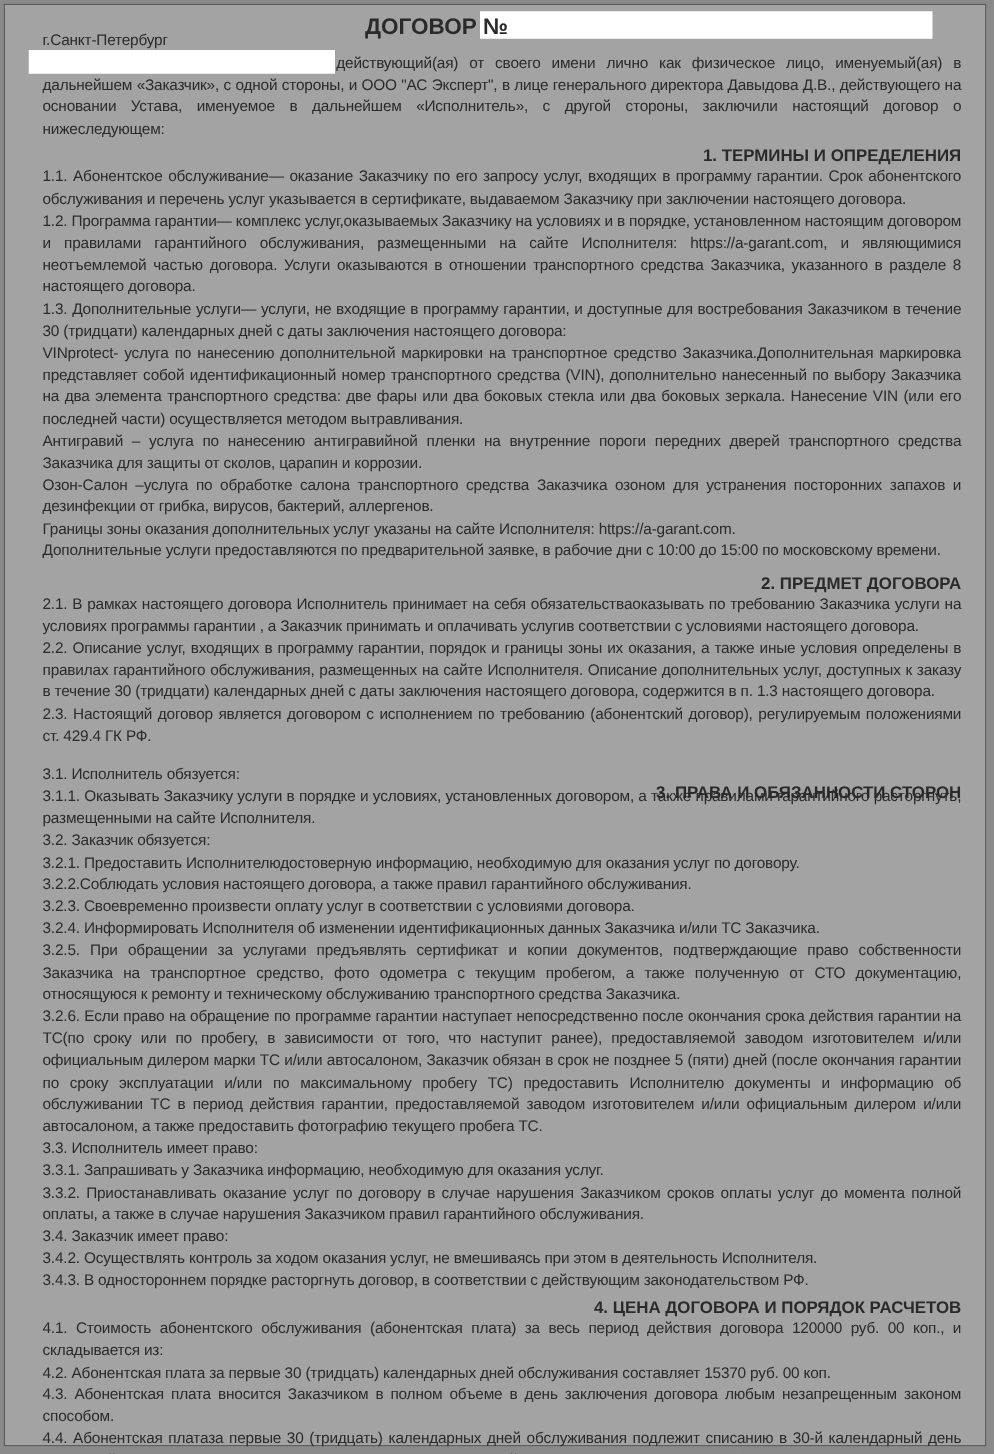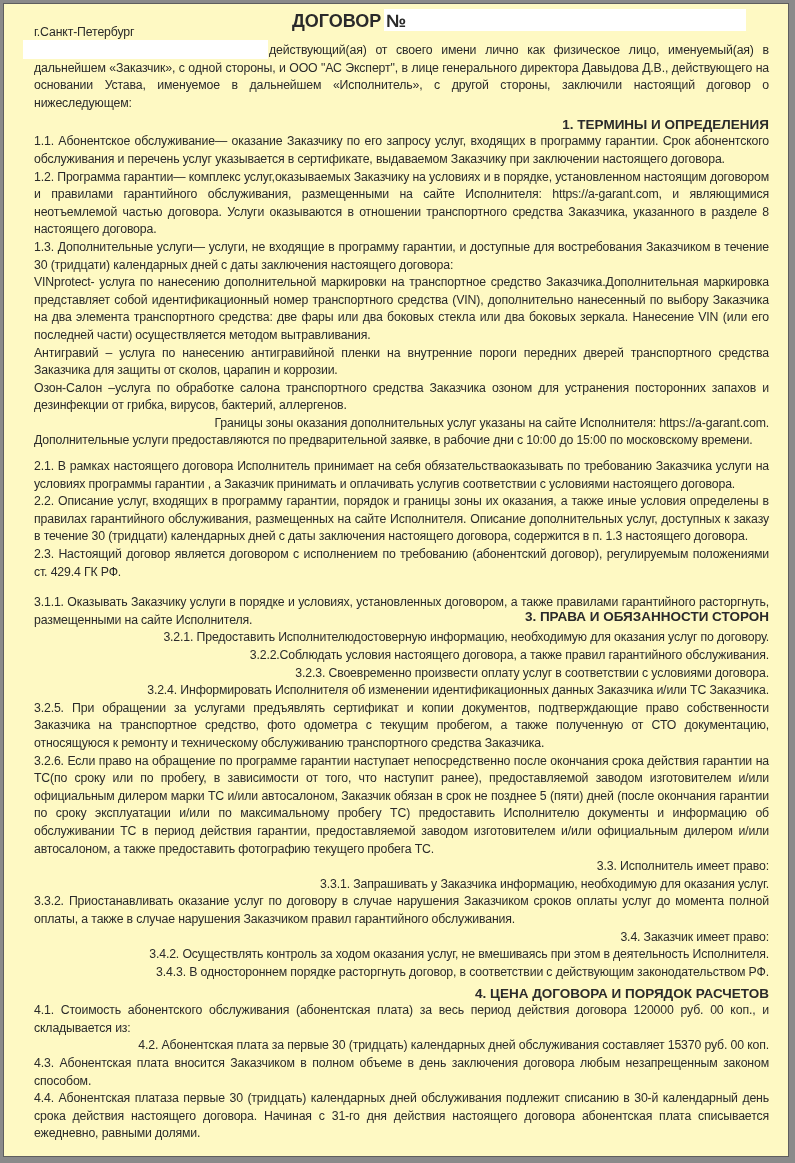--- a/index.html
+++ b/index.html
@@ -13,21 +13,21 @@
       overflow: hidden;
       position: relative;
       font-family: "Liberation Sans", sans-serif;
     }
     .page {
       position: absolute;
       left: 3px;
       top: 3px;
       width: 786px;
       height: 1154px;
-      background: #fef9c3;
+      background: #a3a3a3;
       border: 1px solid #5e5e5e;
       box-sizing: border-box;
     }
     .redact {
       position: absolute;
       background: #ffffff;
     }
     .content {
       position: absolute;
       left: 30px;
@@ -74,21 +74,21 @@
     }
     .gap-small { height: 4px; }
     .s3-wrap { position: relative; }
     .s3-title {
       position: absolute;
       left: 0;
       right: 0;
       top: -9px;
       margin-top: 32px;
     }
-    .left { text-align: right; }
+    .left { text-align: left; }
   </style>
 </head>
 <body>
 
 <div class="page">
   <div class="redact" style="left:380px; top:5px; width:362px; height:22px;"></div>
   <div class="redact" style="left:19px; top:36px; width:245px; height:19px;"></div>
 
   <div class="content">
     <div class="head-row">
@@ -106,30 +106,33 @@
     <p>1.3. Дополнительные услуги— услуги, не входящие в программу гарантии, и доступные для востребования Заказчиком в течение 30 (тридцати) календарных дней с даты заключения настоящего договора:</p>
     <p>VINprotect- услуга по нанесению дополнительной маркировки на транспортное средство Заказчика.Дополнительная маркировка представляет собой идентификационный номер транспортного средства (VIN), дополнительно нанесенный по выбору Заказчика на два элемента транспортного средства: две фары или два боковых стекла или два боковых зеркала. Нанесение VIN (или его последней части) осуществляется методом вытравливания.</p>
     <p>Антигравий – услуга по нанесению антигравийной пленки на внутренние пороги передних дверей транспортного средства Заказчика для защиты от сколов, царапин и коррозии.</p>
     <p>Озон-Салон –услуга по обработке салона транспортного средства Заказчика озоном для устранения посторонних запахов и дезинфекции от грибка, вирусов, бактерий, аллергенов.</p>
     <p class="left">Границы зоны оказания дополнительных услуг указаны на сайте Исполнителя: https://a-garant.com.</p>
     <p>Дополнительные услуги предоставляются по предварительной заявке, в рабочие дни с 10:00 до 15:00 по московскому времени.</p>
 
     <div class="gap-small"></div>
     <div class="gap-small"></div>
 
+    <div class="section-title">2. ПРЕДМЕТ ДОГОВОРА</div>
     <p>2.1. В рамках настоящего договора Исполнитель принимает на себя обязательствaоказывать по требованию Заказчика услуги на условиях программы гарантии , а Заказчик принимать и оплачивать услугив соответствии с условиями настоящего договора.</p>
     <p>2.2. Описание услуг, входящих в программу гарантии, порядок и границы зоны их оказания, а также иные условия определены в правилах гарантийного обслуживания, размещенных на сайте Исполнителя. Описание дополнительных услуг, доступных к заказу в течение 30 (тридцати) календарных дней с даты заключения настоящего договора, содержится в п. 1.3 настоящего договора.</p>
     <p>2.3. Настоящий договор является договором с исполнением по требованию (абонентский договор), регулируемым положениями ст. 429.4 ГК РФ.</p>
 
     <div class="gap-small"></div>
     <div class="s3-wrap">
       <div class="section-title s3-title">3. ПРАВА И ОБЯЗАННОСТИ СТОРОН</div>
       <div style="height:9px;"></div>
+      <p class="left">3.1. Исполнитель обязуется:</p>
     </div>
     <p>3.1.1. Оказывать Заказчику услуги в порядке и условиях, установленных договором, а также правилами гарантийного расторгнуть, размещенными на сайте Исполнителя.</p>
+    <p class="left">3.2. Заказчик обязуется:</p>
     <p class="left">3.2.1. Предоставить Исполнителюдостоверную информацию, необходимую для оказания услуг по договору.</p>
     <p class="left">3.2.2.Соблюдать условия настоящего договора, а также правил гарантийного обслуживания.</p>
     <p class="left">3.2.3. Своевременно произвести оплату услуг в соответствии с условиями договора.</p>
     <p class="left">3.2.4. Информировать Исполнителя об изменении идентификационных данных Заказчика и/или ТС Заказчика.</p>
     <p>3.2.5. При обращении за услугами предъявлять сертификат и копии документов, подтверждающие право собственности Заказчика на транспортное средство, фото одометра с текущим пробегом, а также полученную от СТО документацию, относящуюся к ремонту и техническому обслуживанию транспортного средства Заказчика.</p>
     <p>3.2.6. Если право на обращение по программе гарантии наступает непосредственно после окончания срока действия гарантии на ТС(по сроку или по пробегу, в зависимости от того, что наступит ранее), предоставляемой заводом изготовителем и/или официальным дилером марки ТС и/или автосалоном, Заказчик обязан в срок не позднее 5 (пяти) дней (после окончания гарантии по сроку эксплуатации и/или по максимальному пробегу ТС) предоставить Исполнителю документы и информацию об обслуживании ТС в период действия гарантии, предоставляемой заводом изготовителем и/или официальным дилером и/или автосалоном, а также предоставить фотографию текущего пробега ТС.</p>
     <p class="left">3.3. Исполнитель имеет право:</p>
     <p class="left">3.3.1. Запрашивать у Заказчика информацию, необходимую для оказания услуг.</p>
     <p>3.3.2. Приостанавливать оказание услуг по договору в случае нарушения Заказчиком сроков оплаты услуг до момента полной оплаты, а также в случае нарушения Заказчиком правил гарантийного обслуживания.</p>
     <p class="left">3.4. Заказчик имеет право:</p>

